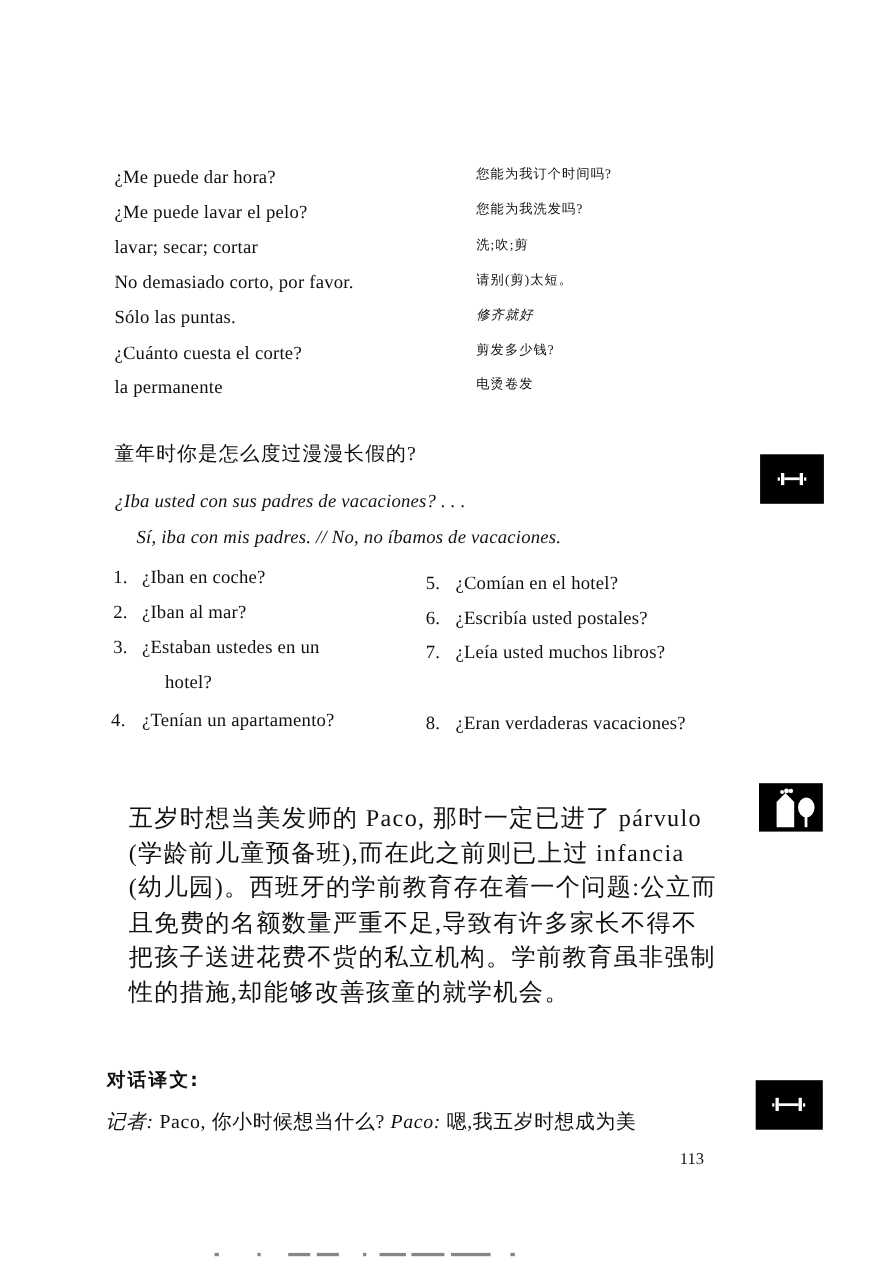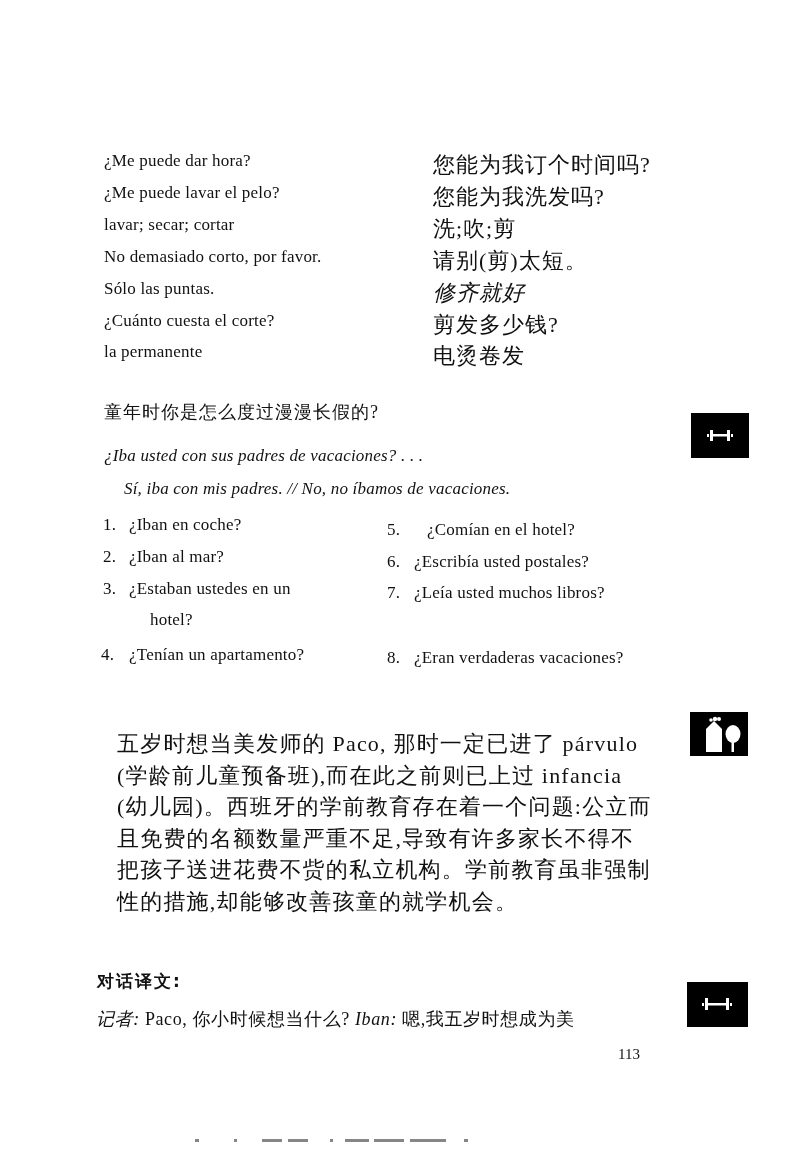--- a/index.html
+++ b/index.html
@@ -1,20 +1,20 @@
 <!DOCTYPE html>
 <html><head>
 <meta charset="utf-8">
 <style>
   html, body { margin:0; padding:0; background:#fff; }
   body { width:798px; height:1164px; position:relative; overflow:hidden;
          font-family:"Liberation Serif","DejaVu Serif",serif; color:#111; }
   .abs { position:absolute; white-space:nowrap; }
   .es { font-size:17px; letter-spacing:0.2px; }
-  .zh { font-size:22px; letter-spacing:1px; }
+  .zh { font-size:12px; letter-spacing:1px; }
   .it { font-style:italic; }
   .icon-box { position:absolute; background:#000; }
   .icon-box svg { position:absolute; left:0; top:0; }
   .para { position:absolute; left:117px; top:728px; width:540px; font-size:22px;
           line-height:31.5px; letter-spacing:1.2px; white-space:normal; }
   .heading { font-size:17px; font-weight:bold; font-family:"DejaVu Sans",sans-serif; letter-spacing:2px; }
   .foot-noise { position:absolute; top:1139px; height:3px; background:#222; opacity:.55; }
 </style>
 </head>
 <body>
@@ -65,21 +65,21 @@
   <div class="abs es" style="left:129px;top:547px;">¿Iban al mar?</div>
 
   <div class="abs es" style="left:103px;top:579px;">3.</div>
   <div class="abs es" style="left:129px;top:579px;">¿Estaban ustedes en un</div>
   <div class="abs es" style="left:150px;top:610px;">hotel?</div>
 
   <div class="abs es" style="left:101px;top:645px;">4.</div>
   <div class="abs es" style="left:129px;top:645px;">¿Tenían un apartamento?</div>
 
   <div class="abs es" style="left:387px;top:520px;">5.</div>
-  <div class="abs es" style="left:414px;top:520px;margin-left:13px;">¿Comían en el hotel?</div>
+  <div class="abs es" style="left:414px;top:520px;">¿Comían en el hotel?</div>
 
   <div class="abs es" style="left:387px;top:552px;">6.</div>
   <div class="abs es" style="left:414px;top:552px;">¿Escribía usted postales?</div>
 
   <div class="abs es" style="left:387px;top:583px;">7.</div>
   <div class="abs es" style="left:414px;top:583px;">¿Leía usted muchos libros?</div>
 
   <div class="abs es" style="left:387px;top:648px;">8.</div>
   <div class="abs es" style="left:414px;top:648px;">¿Eran verdaderas vacaciones?</div>
 </div>
@@ -100,21 +100,21 @@
 <div class="icon-box" style="left:687px;top:982px;width:61px;height:45px;">
   <svg width="61" height="45" viewBox="0 0 61 45">
     <rect x="15" y="21" width="2" height="3" fill="#fff"></rect>
     <rect x="18" y="16" width="3" height="12" fill="#fff"></rect>
     <rect x="21" y="21" width="18" height="2.5" fill="#fff"></rect>
     <rect x="39" y="16" width="3" height="12" fill="#fff"></rect>
     <rect x="43" y="21" width="2" height="3" fill="#fff"></rect>
   </svg>
 </div>
 <div class="abs zh" style="left:96px;top:1007px;font-size:18px;letter-spacing:0.6px;">
-  <span class="it">记者:</span><span> Paco, 你小时候想当什么? </span><span class="it">Iban:</span><span> 嗯,我五岁时想成为美</span>
+  <span class="it">记者:</span><span> Paco, 你小时候想当什么? </span><span class="it">Paco:</span><span> 嗯,我五岁时想成为美</span>
 </div>
 
 <div class="abs" style="left:618px;top:1046px;font-size:15px;">113</div>
 
 <div>
   <div class="foot-noise" style="left:195px;width:4px;"></div>
   <div class="foot-noise" style="left:234px;width:3px;"></div>
   <div class="foot-noise" style="left:262px;width:20px;"></div>
   <div class="foot-noise" style="left:288px;width:20px;"></div>
   <div class="foot-noise" style="left:330px;width:3px;"></div>

